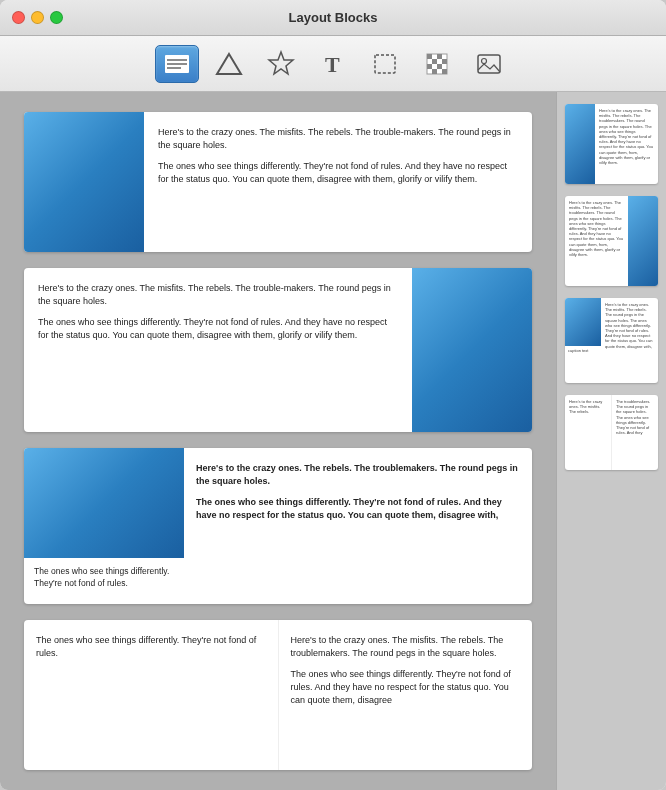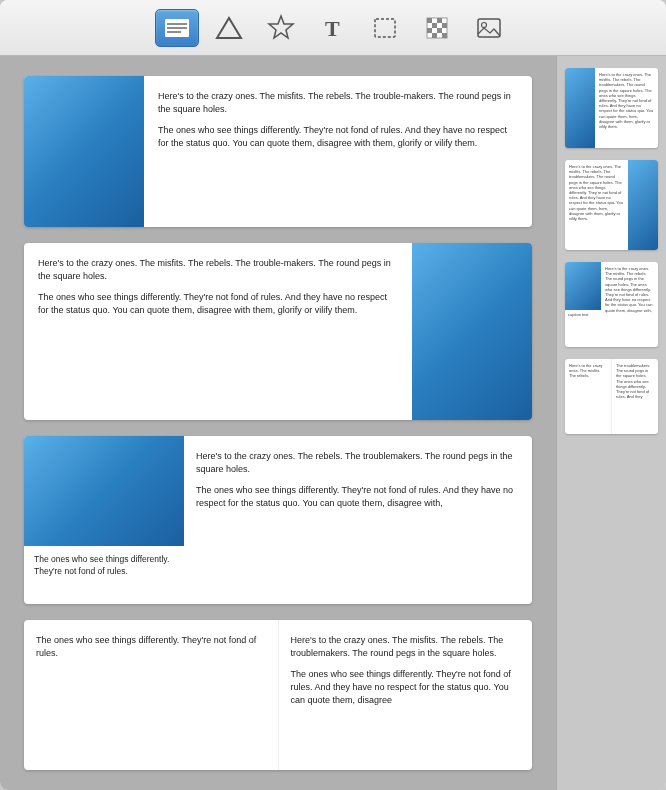--- a/index.html
+++ b/index.html
@@ -202,20 +202,21 @@
       color: #222;
       flex: 1;
     }
 
     .block-3 .text-area {
       padding: 14px 12px;
       font-size: 9px;
       line-height: 1.45;
       color: #222;
       flex: 1;
+      font-weight: bold;
     }
 
     .block-3 .text-area p + p {
       margin-top: 8px;
     }
 
     
     .block-4 {
       display: flex;
       height: 160px;
@@ -337,20 +338,28 @@
 
     ::-webkit-scrollbar { width: 8px; }
     ::-webkit-scrollbar-track { background: #c0c0c0; }
     ::-webkit-scrollbar-thumb { background: #909090; border-radius: 4px; }
   </style>
 </head>
 <body>
 
 <div class="window">
 
+  <div class="title-bar">
+    <div class="window-controls">
+      <div class="wc-btn wc-close"></div>
+      <div class="wc-btn wc-min"></div>
+      <div class="wc-btn wc-max"></div>
+    </div>
+    <span class="title-bar-title">Layout Blocks</span>
+  </div>
 
   <div class="toolbar">
 
     <button class="toolbar-btn active">
       <svg width="28" height="22" viewBox="0 0 28 22">
         <rect x="2" y="2" width="24" height="18" rx="1" fill="white" stroke="none"></rect>
         <line x1="4" y1="7" x2="24" y2="7" stroke="#666" stroke-width="1.5"></line>
         <line x1="4" y1="11" x2="24" y2="11" stroke="#666" stroke-width="1.5"></line>
         <line x1="4" y1="15" x2="18" y2="15" stroke="#666" stroke-width="1.5"></line>
       </svg>

